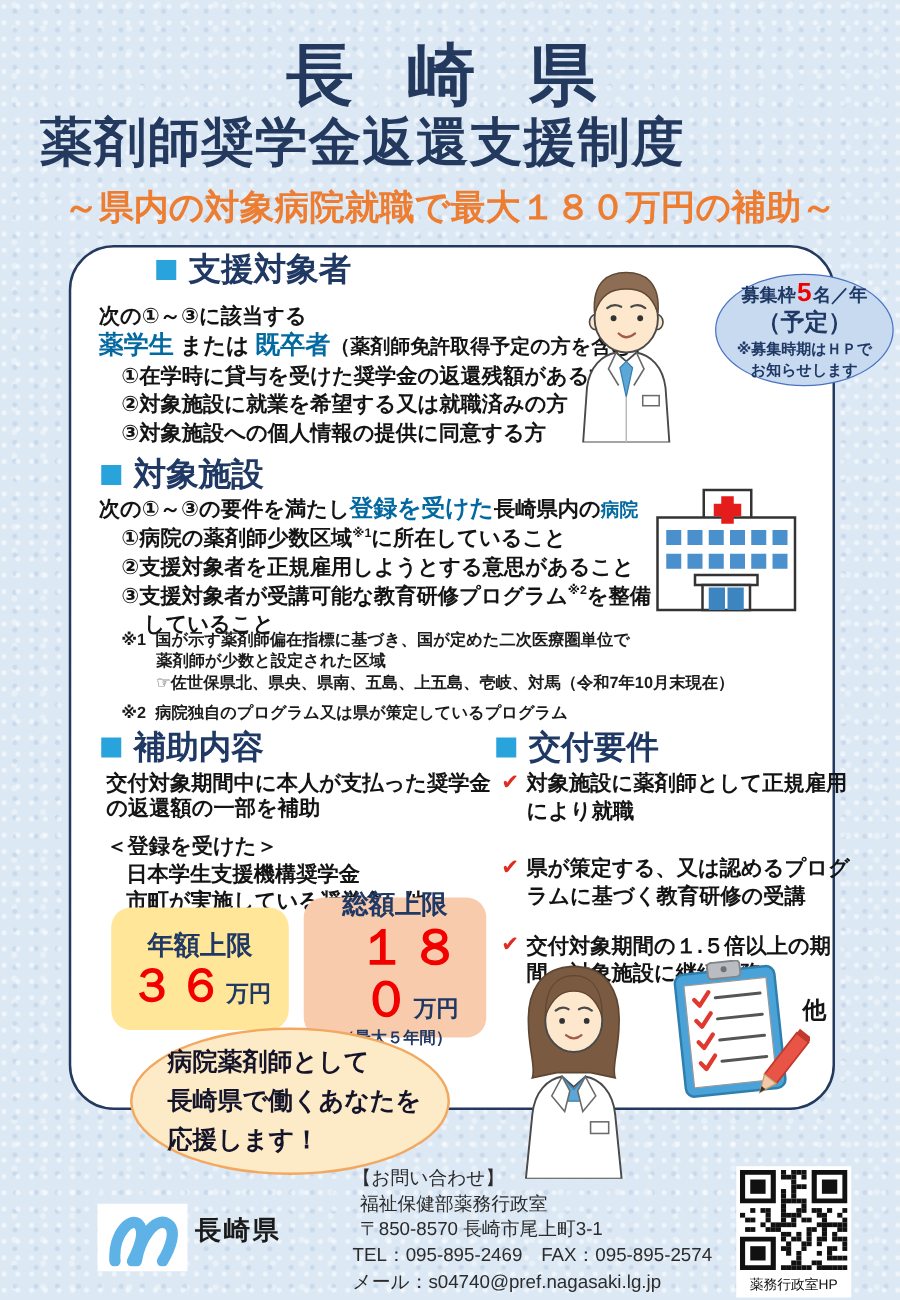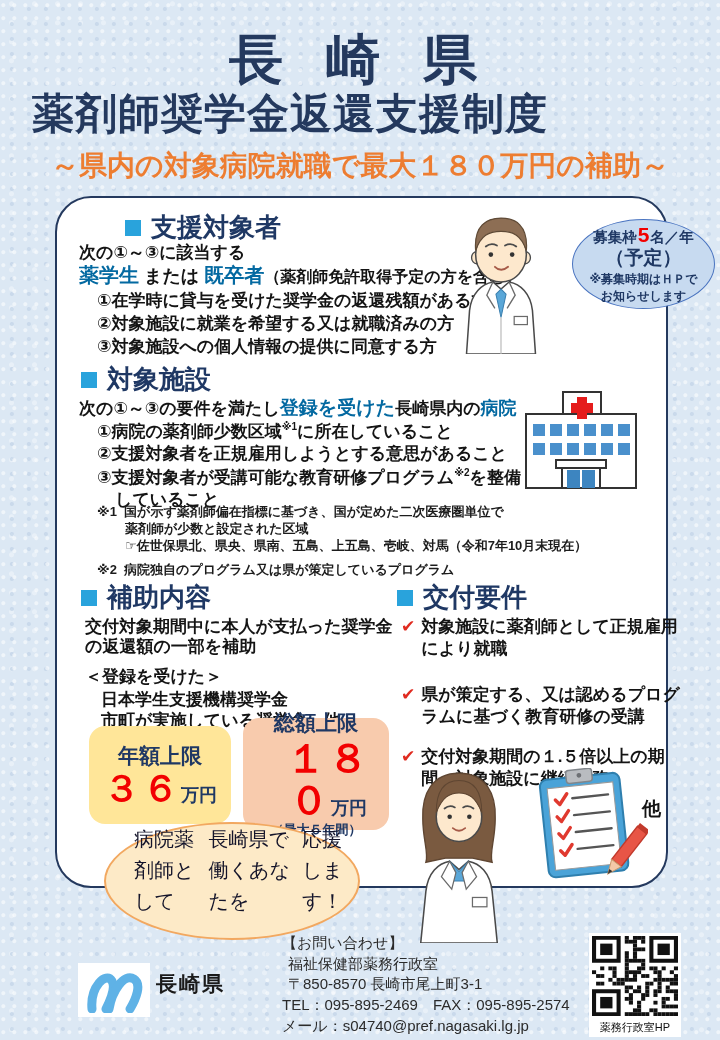--- a/index.html
+++ b/index.html
@@ -55,22 +55,22 @@
   .money-box { border-radius:16px; display:flex; flex-direction:column;
     align-items:center; justify-content:center; text-align:center; }
   .money-label { font-size:21px; font-weight:bold; color:#1f3864; }
   .money-num { font-weight:bold; color:#f20000; line-height:1.05; letter-spacing:2px; }
   .money-unit { font-size:18px; color:#1f3864; letter-spacing:0; }
   .money-note { font-size:13px; font-weight:bold; color:#1f3864; }
 
   
   .support-bubble { top:822px; left:104px; width:256px; height:118px; z-index:3;
     background:#fdeac7; border:2px solid #f2a860; border-radius:50%;
-    display:flex; justify-content:center; padding-left:28px;
-    color:#14142a; font-size:20px; font-weight:normal; line-height:1.55; }
+    display:flex; flex-direction:column; justify-content:center; padding-left:28px;
+    color:#14142a; font-size:20px; font-weight:bold; line-height:1.55; }
 
   
   .logo-plate { top:963px; left:78px; width:72px; height:54px; background:#fff; }
   .logo-text { top:970px; left:156px; font-size:21px; font-weight:bold; color:#1a1a1a; letter-spacing:2px; }
   .contact { top:933px; left:282px; width:300px; color:#2b2b2b; font-size:15px; line-height:1.38; }
   .contact .c-line { padding-left:6px; }
   .qr-wrap { top:933px; left:589px; width:92px; background:#fff; padding:3px; z-index:2; }
   .qr-caption { background:#fff; text-align:center; font-size:11px; color:#111; line-height:1.3; }
 
   .illus { z-index:2; }
@@ -79,38 +79,38 @@
 <body>
 
 <div class="stage">
 
   <div class="abs pref-title">長 崎 県</div>
   <div class="abs main-title">薬剤師奨学金返還支援制度</div>
   <div class="abs sub-title">～県内の対象病院就職で最大１８０万円の補助～</div>
 
   <div class="abs main-box">
 
-    <div class="abs sec-head" style="top:12px; left:24px;padding-left:44px;">
+    <div class="abs sec-head" style="top:0; left:24px;padding-left:44px;">
       <span class="sec-square"></span>
       <span>支援対象者</span>
     </div>
     <div class="abs body-t" style="top:44px; left:22px;">次の①～③に該当する</div>
     <div class="abs" style="top:64px; left:22px; white-space:nowrap;">
       <span class="red" style="font-size:20px; font-weight:bold;">薬学生</span><span class="body-t" style="font-size:18px;"> または </span><span class="red" style="font-size:20px; font-weight:bold;">既卒者</span><span class="body-t" style="font-size:16px;">（薬剤師免許取得予定の方を含む）</span>
     </div>
     <div class="abs body-t" style="top:92px; left:40px;">①在学時に貸与を受けた奨学金の返還残額がある方</div>
     <div class="abs body-t" style="top:115px; left:40px;">②対象施設に就業を希望する又は就職済みの方</div>
     <div class="abs body-t" style="top:138px; left:40px;">③対象施設への個人情報の提供に同意する方</div>
 
     <div class="abs sec-head" style="top:164px; left:24px;">
       <span class="sec-square"></span>
       <span>対象施設</span>
     </div>
     <div class="abs body-t" style="top:197px; left:22px; white-space:nowrap;">
-      <span>次の①～③の要件を満たし</span><span class="red" style="font-size:19px;">登録を受けた</span><span>長崎県内の</span><span class="red" style="font-size:18px;">病院</span>
+      <span>次の①～③の要件を満たし</span><span class="red" style="font-size:19px;">登録を受けた</span><span>長崎県内の</span><span class="red" style="font-size:15px;">病院</span>
     </div>
     <div class="abs body-t" style="top:222px; left:40px;">
       <span>①病院の薬剤師少数区域</span><sup>※1</sup><span>に所在していること</span>
     </div>
     <div class="abs body-t" style="top:245px; left:40px;">②支援対象者を正規雇用しようとする意思があること</div>
     <div class="abs body-t" style="top:268px; left:40px;">
       <span>③支援対象者が受講可能な教育研修プログラム</span><sup>※2</sup><span>を整備</span>
     </div>
     <div class="abs body-t" style="top:291px; left:58px;">していること</div>
 

